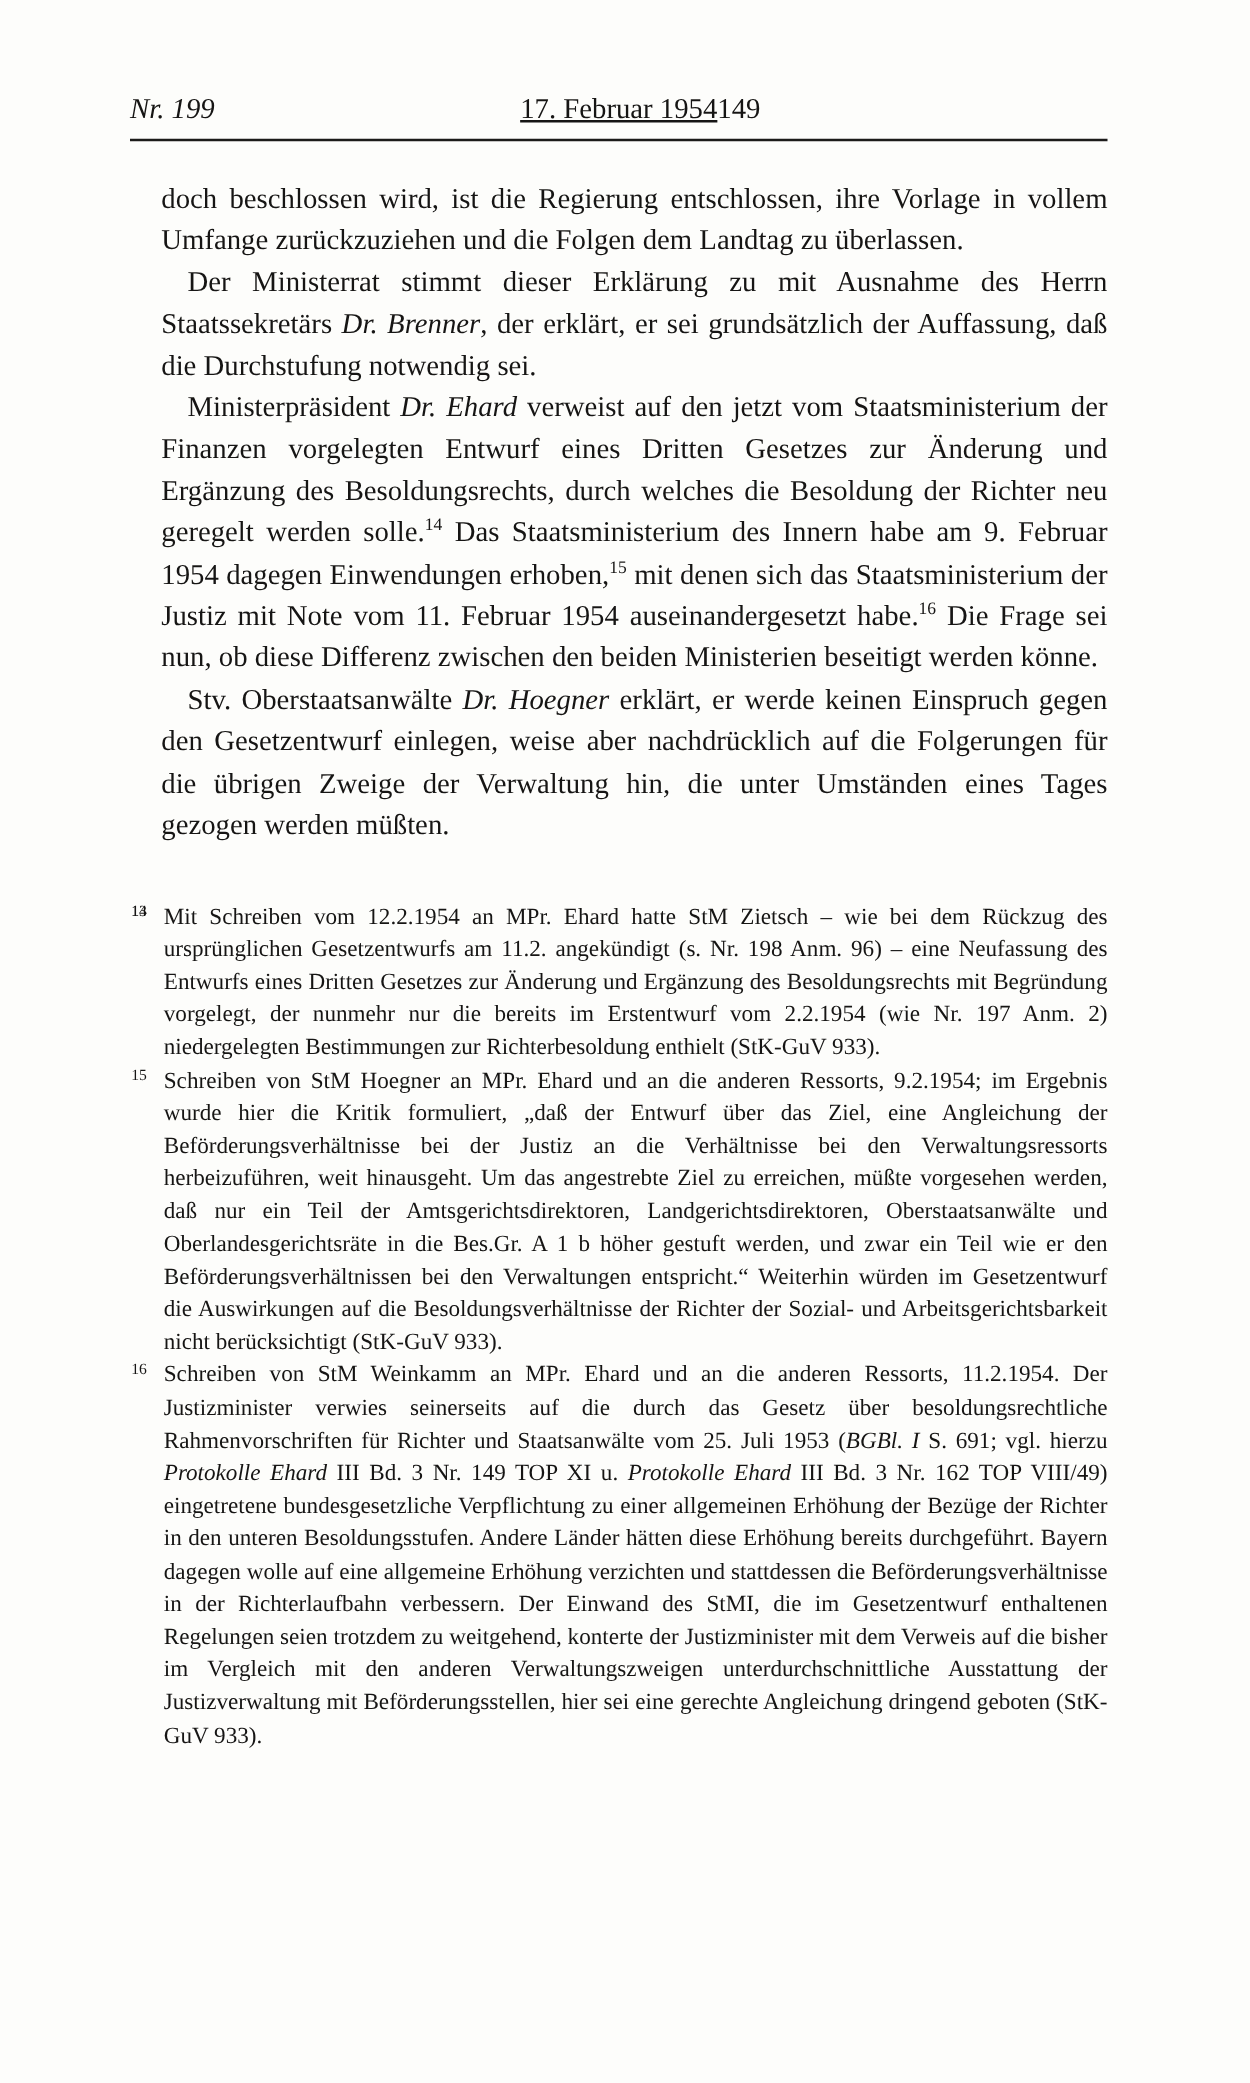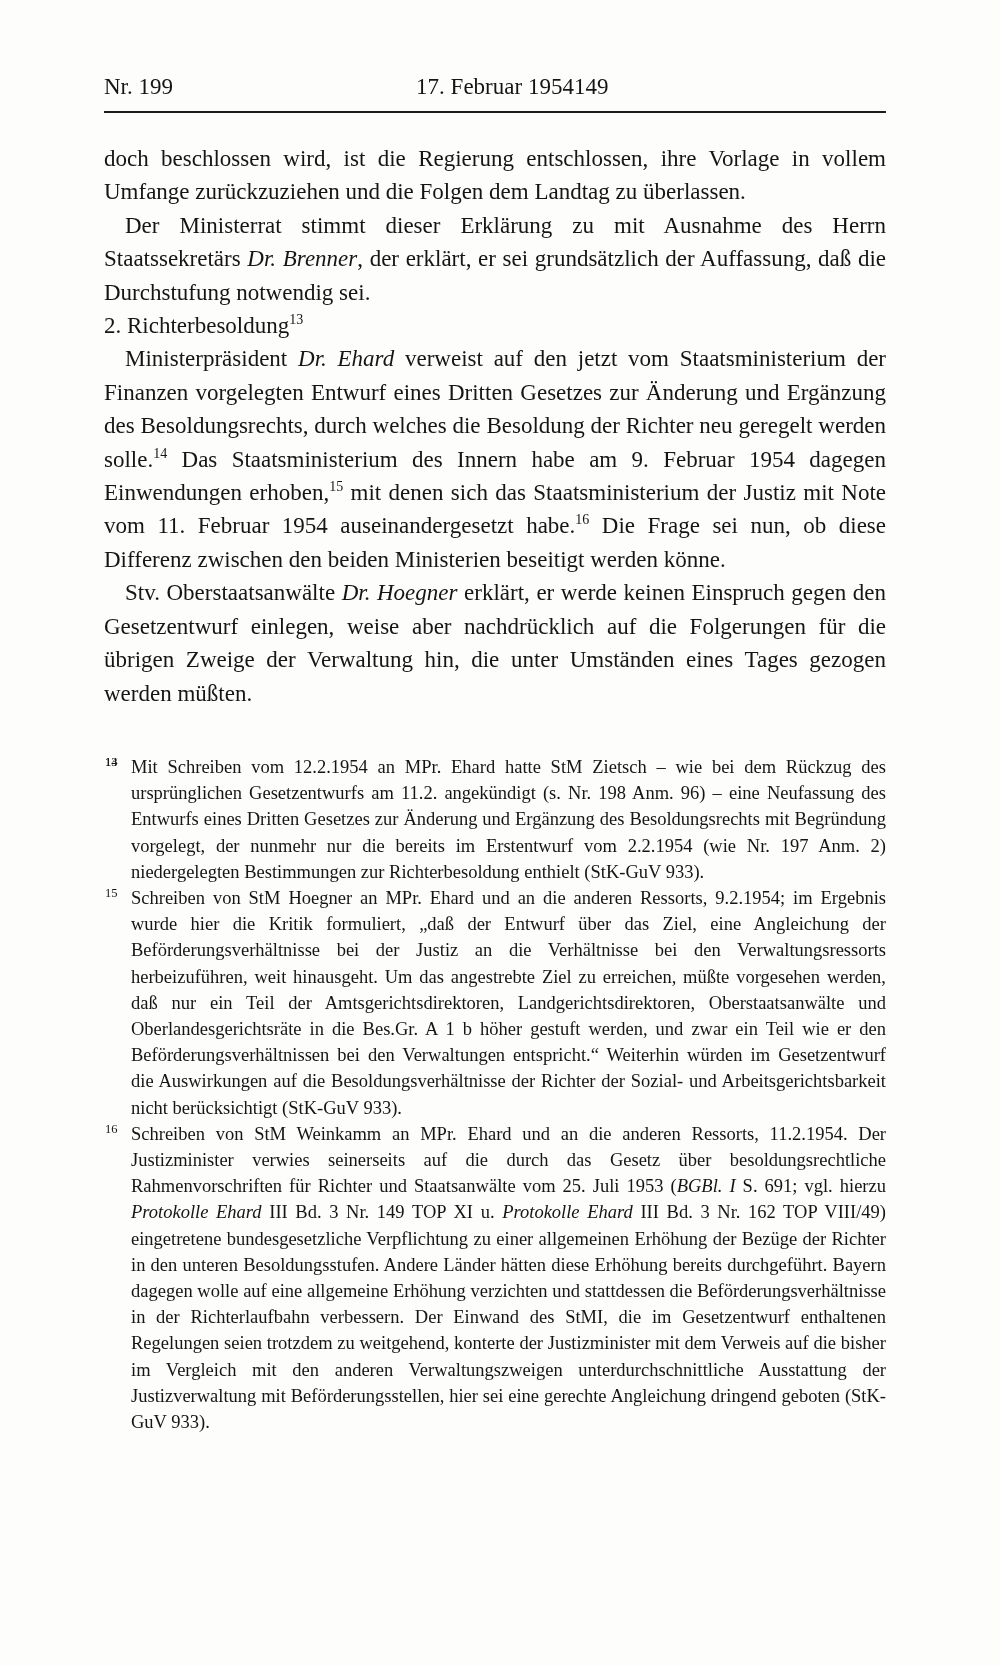--- a/index.html
+++ b/index.html
@@ -25,28 +25,29 @@
   }
   
   .running-head {
     display: grid;
     grid-template-columns: 1fr auto 1fr;
     align-items: baseline;
     font-size: 23px;
     padding-bottom: 11px;
     border-bottom: 2px solid #1c1b1a;
   }
-  .running-head .rh-left   { text-align: left; }
-  .running-head .rh-center { text-align: center; }
+  .running-head .rh-left   { text-align: left; font-style: italic; }
+  .running-head .rh-center { text-align: center; text-decoration: underline; }
   .running-head .rh-right  { text-align: left; }
   
   .body-text {
     margin-top: 29px;
     font-size: 23px;
     line-height: 33.4px;
+    margin-left: 25px;
   }
   .body-text p {
     margin: 0;
     text-align: justify;
   }
   .body-text p.indent { text-indent: 21px; }
   .body-text i { }
   sup.fn-ref {
     font-size: 14px;
     line-height: 0;
@@ -82,21 +83,20 @@
 
     <div class="running-head">
       <span class="rh-left">Nr. 199</span>
       <span class="rh-center">17. Februar 1954</span>
       <span class="rh-right">149</span>
     </div>
 
     <div class="body-text">
       <p><span>doch beschlossen wird, ist die Regierung entschlossen, ihre Vorlage in vollem Umfange zurückzuziehen und die Folgen dem Landtag zu überlassen.</span></p>
       <p class="indent"><span>Der Ministerrat stimmt dieser Erklärung zu mit Ausnahme des Herrn Staatssekretärs </span><i>Dr. Brenner</i><span>, der erklärt, er sei grundsätzlich der Auffassung, daß die Durchstufung notwendig sei.</span></p>
-      <p><span>2. Richterbesoldung</span><sup class="fn-ref">13</sup></p>
       <p class="indent"><span>Ministerpräsident </span><i>Dr. Ehard</i><span> verweist auf den jetzt vom Staatsministerium der Finanzen vorgelegten Entwurf eines Dritten Gesetzes zur Änderung und Ergänzung des Besoldungsrechts, durch welches die Besoldung der Richter neu geregelt werden solle.</span><sup class="fn-ref">14</sup><span> Das Staatsministerium des Innern habe am 9. Februar 1954 dagegen Einwendungen erhoben,</span><sup class="fn-ref">15</sup><span> mit denen sich das Staatsministerium der Justiz mit Note vom 11. Februar 1954 auseinandergesetzt habe.</span><sup class="fn-ref">16</sup><span> Die Frage sei nun, ob diese Differenz zwischen den beiden Ministerien beseitigt werden könne.</span></p>
       <p class="indent"><span>Stv. Oberstaatsanwälte </span><i>Dr. Hoegner</i><span> erklärt, er werde keinen Einspruch gegen den Gesetzentwurf einlegen, weise aber nachdrücklich auf die Folgerungen für die übrigen Zweige der Verwaltung hin, die unter Umständen eines Tages gezogen werden müßten.</span></p>
     </div>
 
     <div class="footnotes">
       <div class="footnote">
         <span class="fn-num">13</span>
       </div>
       <div class="footnote">
         <span class="fn-num">14</span>

